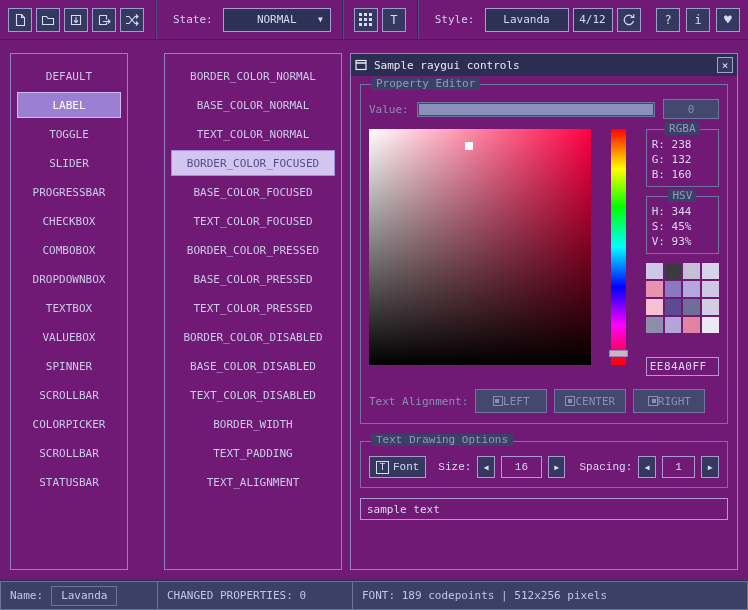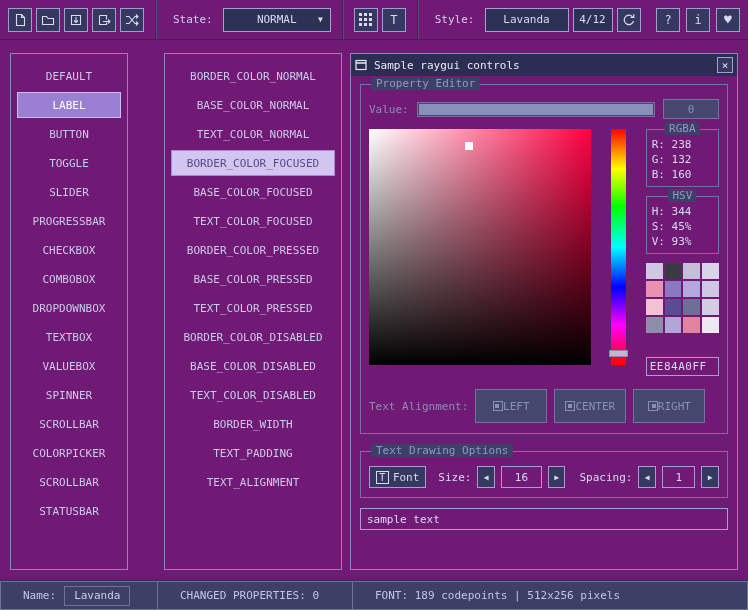--- a/index.html
+++ b/index.html
@@ -69,45 +69,45 @@
   .mini-gb{ position:relative; border:1px solid #70759f; padding:7px 5px 4px; }
   .mini-gb + .mini-gb{ margin-top:9px; }
   .mini-gb .gb-label{ left:50%; transform:translateX(-50%); top:-8px; padding:0 4px; }
   .mini-line{ line-height:15px; color:#dadaf4; }
   .palette{ margin-top:9px; display:grid; grid-template-columns:repeat(4,1fr); gap:2px; }
   .swatch{ height:16px; cursor:pointer; }
   .hexbox{ margin-top:24px; height:19px; border:1px solid #ab9bd3; display:flex;
            align-items:center; padding:0 3px; letter-spacing:0.5px; cursor:text; }
 
   .align-row{ display:flex; align-items:center; gap:7px; margin-top:13px; }
-  .align-btn{ width:72px; height:34px; border:1px solid #70759f; background:#44486e;
+  .align-btn{ width:72px; height:24px; border:1px solid #70759f; background:#44486e;
               color:#8a8fb4; display:flex; align-items:center; justify-content:center;
               cursor:pointer; }
   .al-icon{ width:10px; height:10px; border:1px solid #8a8fb4; position:relative; }
   .al-icon::after{ content:""; position:absolute; width:4px; height:4px; background:#8a8fb4; top:2px; }
   .al-left::after{ left:1px; } .al-center::after{ left:2px; } .al-right::after{ right:1px; }
 
-  .text-gb{ margin-top:17px; padding:14px 8px 9px; }
+  .text-gb{ margin-top:17px; padding:14px 8px 9px;font-family:Liberation Mono, monospace; }
   .font-row{ display:flex; align-items:center; gap:6px; }
   .btn{ height:22px; border:1px solid #ab9bd3; background:#353960; color:#dadaf4;
         display:flex; align-items:center; justify-content:center; cursor:pointer; }
   .font-btn{ width:62px; gap:4px; }
   .t-icon{ width:13px; height:13px; border:1px solid #dadaf4; font-size:10px;
            display:flex; align-items:center; justify-content:center; }
   .spin-btn{ width:19px; font-size:8px; }
   .spin-val{ width:44px; height:22px; border:1px solid #ab9bd3; display:flex;
              align-items:center; justify-content:center; cursor:text; }
   .spin-val.sm{ width:36px; }
   .sample-box{ margin-top:10px; height:22px; border:1px solid #ab9bd3; display:flex;
                align-items:center; padding:0 6px; cursor:text; }
 
   
   .statusbar{ position:absolute; bottom:0; left:0; right:0; height:30px; display:flex;
               border-top:1px solid #2b2e52; background:#3d4066; }
-  .st-cell{ border:1px solid #6d729a; display:flex; align-items:center; padding:0 22px;
+  .st-cell{ border:1px solid #6d729a; display:flex; align-items:center; padding:0 9px;
             color:#c2c5e6; margin-left:-1px; height:100%; }
   .st-cell:first-child{ margin-left:0; }
   .st-name{ width:158px; gap:8px; }
   .st-namebox{ border:1px solid #6d729a; padding:2px 9px 3px; color:#c9cbe8; cursor:text; }
   .st-changed{ width:196px;text-align:center; }
   .st-font{ flex:1; }
 
   .ti svg{ display:block; }
 </style>
 </head>
@@ -215,21 +215,20 @@
         <span>♥</span>
       </div>
     </div>
   </div>
 
   <div class="main">
 
     <div class="panel panel-controls">
       <div class="list-item">DEFAULT</div>
       <div class="list-item selected">LABEL</div>
-      <div class="list-item">BUTTON</div>
       <div class="list-item">TOGGLE</div>
       <div class="list-item">SLIDER</div>
       <div class="list-item">PROGRESSBAR</div>
       <div class="list-item">CHECKBOX</div>
       <div class="list-item">COMBOBOX</div>
       <div class="list-item">DROPDOWNBOX</div>
       <div class="list-item">TEXTBOX</div>
       <div class="list-item">VALUEBOX</div>
       <div class="list-item">SPINNER</div>
       <div class="list-item">SCROLLBAR</div>

